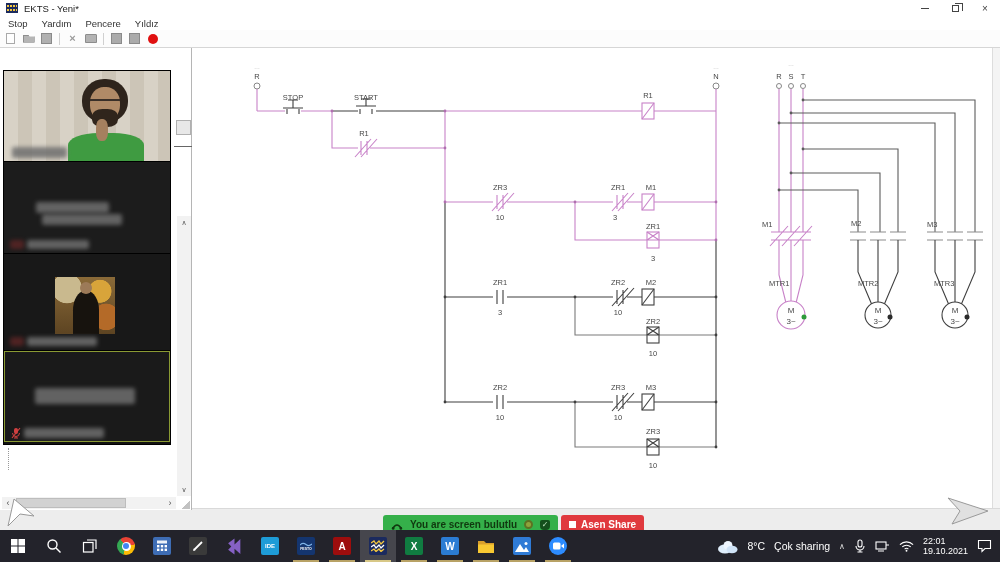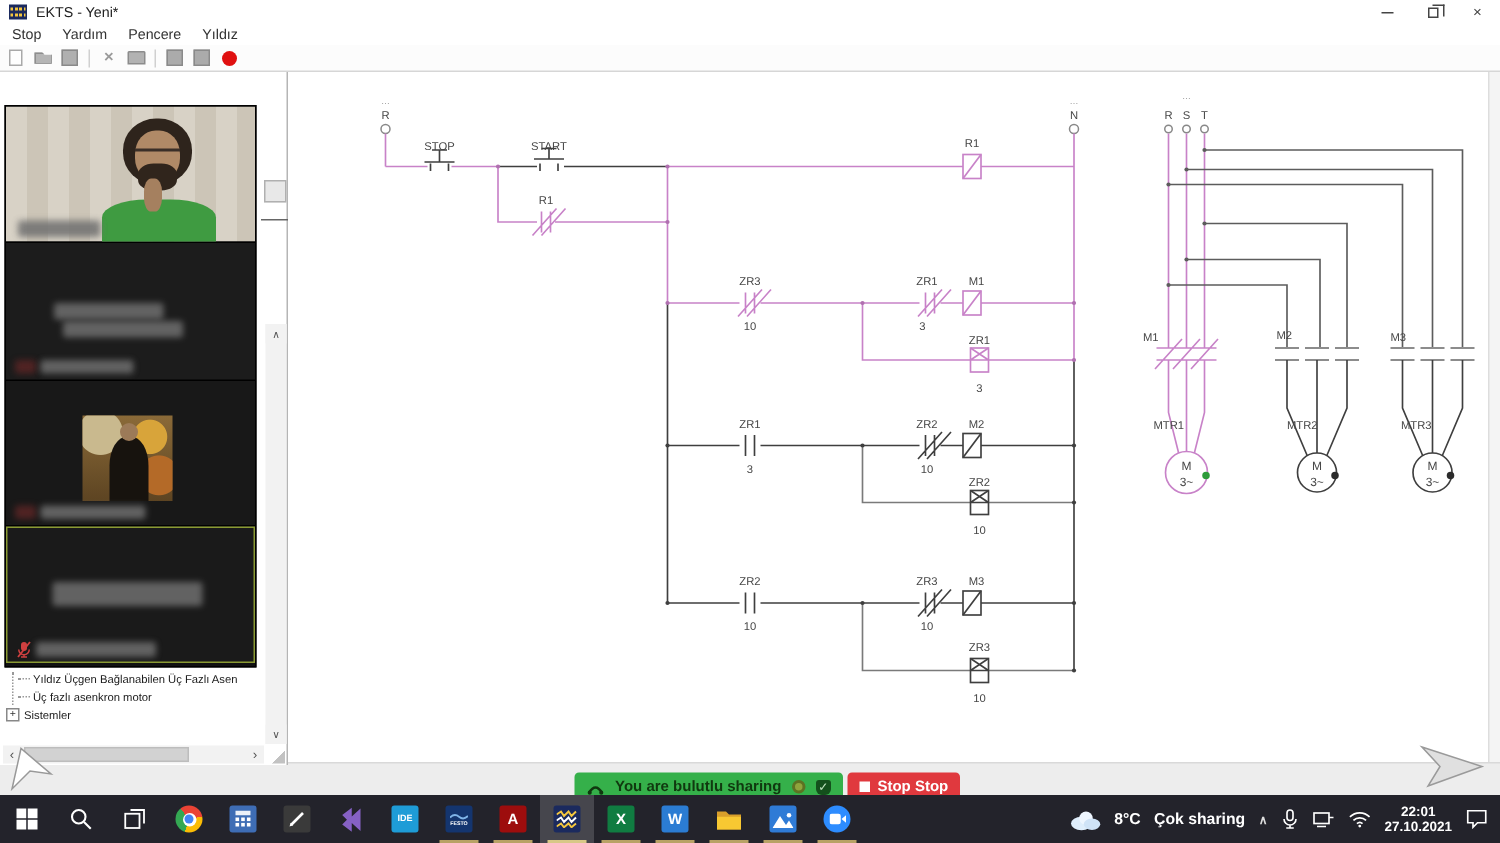--- a/index.html
+++ b/index.html
@@ -135,24 +135,24 @@
   .tb-item .ul { position:absolute; bottom:0; left:5px; right:5px; height:2px; background:#b8a265; }
   .sq18 { width:18px; height:18px; border-radius:2px; position:relative; display:flex;
           align-items:center; justify-content:center; }
   .chrome-o { width:18px; height:18px; border-radius:50%;
               background:conic-gradient(from -40deg,#ea4335 0 33%,#fbbc05 0 66%,#34a853 0 100%);
               display:flex; align-items:center; justify-content:center; }
   .chrome-w { width:9px; height:9px; border-radius:50%; background:#fff;
               display:flex; align-items:center; justify-content:center; }
   .chrome-b { width:6px; height:6px; border-radius:50%; background:#4285f4; }
   .ico-txt { font-weight:bold; color:#fff; }
-  .tray { margin-left:auto; display:flex; align-items:center; gap:9px; padding-right:8px; color:#fff;font-weight:bold; }
+  .tray { margin-left:auto; display:flex; align-items:center; gap:9px; padding-right:8px; color:#fff; }
   .tray .wtxt { font-size:10.5px; }
   .tray .chev { font-size:8px; color:#ddd; }
-  .clock { text-align:center; font-size:9px; line-height:10px; }
+  .clock { text-align:left; font-size:9px; line-height:10px; }
   .zoom-cam { width:18px; height:18px; border-radius:50%; background:#2d8cff;
               display:flex; align-items:center; justify-content:center; }
 </style>
 </head>
 <body>
 
 <div class="screen">
 
   <div class="titlebar">
     <span class="app-ico">
@@ -408,34 +408,20 @@
   </svg>
 
   <div class="left-panel">
     <div class="panel-btn"></div>
     <div class="panel-line"></div>
     <div class="vscroll">
       <div class="arr up">∧</div>
       <div class="arr dn">∨</div>
     </div>
     <div class="tree-vline"></div>
-    <div class="tree">
-      <div class="tree-row">
-        <span class="dash"></span>
-        <span>Yıldız Üçgen Bağlanabilen Üç Fazlı Asen</span>
-      </div>
-      <div class="tree-row">
-        <span class="dash"></span>
-        <span>Üç fazlı asenkron motor</span>
-      </div>
-      <div class="tree-row">
-        <span class="exp">+</span>
-        <span>Sistemler</span>
-      </div>
-    </div>
     <div class="hscroll">
       <span class="arr">‹</span>
       <span class="thumb"></span>
       <span class="sp"></span>
       <span class="arr">›</span>
     </div>
     <div class="grip"></div>
   </div>
 
   <div class="meet">
@@ -485,27 +471,27 @@
     <polygon points="948,498 988,511 952,524 960,511" fill="#e0e0e0" stroke="#9a9a9a" stroke-width="1"></polygon>
   </svg>
 
   <div class="banner">
     <div class="green">
       <svg width="12" height="12" viewBox="0 0 14 14">
         <path d="M2,11 Q7,3 12,11" stroke="#10380f" stroke-width="2" fill="none"></path>
         <circle cx="2.5" cy="11" r="1.6" fill="#10380f"></circle>
         <circle cx="11.5" cy="11" r="1.6" fill="#10380f"></circle>
       </svg>
-      <span class="msg">You are bulutlu sharing</span>
+      <span class="msg">You are screen bulutlu</span>
       <span class="lens"></span>
       <span class="shield">✓</span>
     </div>
     <div class="red">
       <span class="stop-sq"></span>
-      <span class="stop-txt">Stop Stop</span>
+      <span class="stop-txt">Asen Share</span>
     </div>
   </div>
 
   <div class="taskbar">
     <div class="tb-item">
       <svg width="16" height="16" viewBox="0 0 16 16">
         <rect x="1" y="1" width="6.5" height="6.5" fill="#fff"></rect>
         <rect x="8.5" y="1" width="6.5" height="6.5" fill="#fff"></rect>
         <rect x="1" y="8.5" width="6.5" height="6.5" fill="#fff"></rect>
         <rect x="8.5" y="8.5" width="6.5" height="6.5" fill="#fff"></rect>
@@ -640,21 +626,21 @@
       <svg width="15" height="12" viewBox="0 0 15 12">
         <rect x="1" y="2" width="10" height="7" stroke="#fff" fill="none" stroke-width="1.1"></rect>
         <path d="M3,11 H9 M11,5 H14" stroke="#fff" stroke-width="1.1"></path>
       </svg>
       <svg width="15" height="12" viewBox="0 0 16 12">
         <path d="M1,4.5 a10,10 0 0 1 14,0 M3.5,7 a6.5,6.5 0 0 1 9,0 M6,9.3 a3,3 0 0 1 4,0" stroke="#fff" stroke-width="1.2" fill="none"></path>
         <circle cx="8" cy="11" r="1" fill="#fff"></circle>
       </svg>
       <div class="clock">
         <div>22:01</div>
-        <div>27.10.2021</div>
+        <div>19.10.2021</div>
       </div>
       <svg width="15" height="14" viewBox="0 0 15 14">
         <path d="M1.5,1.5 H13.5 V9.5 H8 L5,12.5 V9.5 H1.5 Z" stroke="#fff" stroke-width="1.1" fill="none"></path>
       </svg>
     </div>
   </div>
 
 </div>
 
 </body></html>

